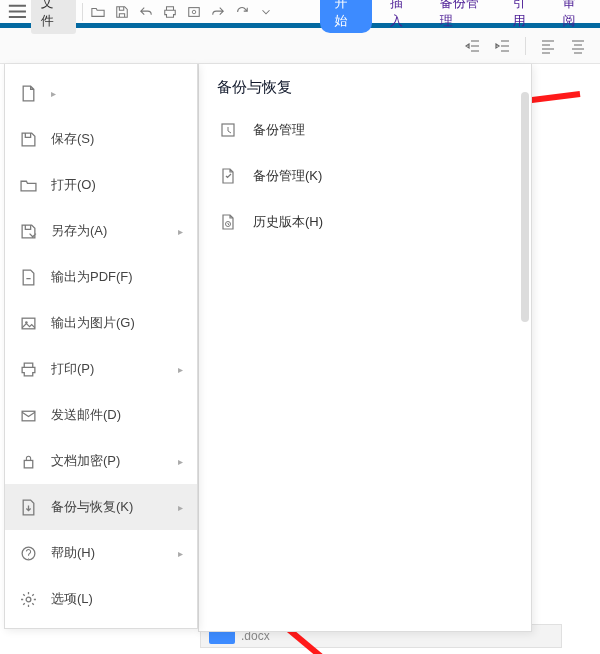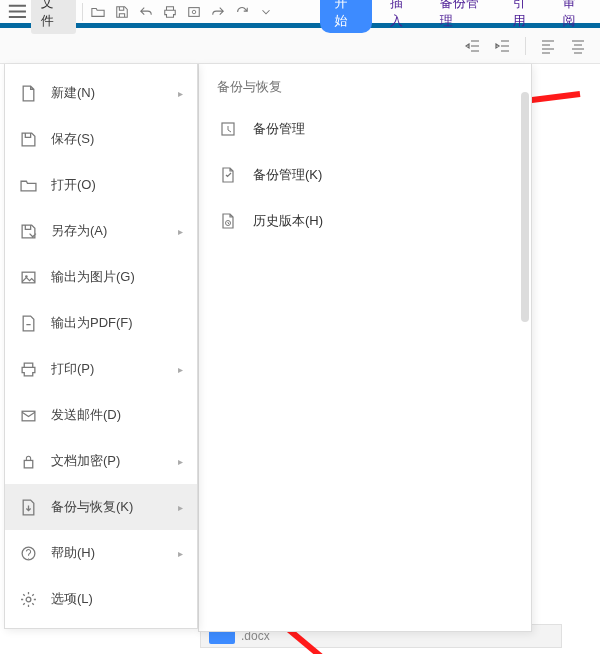--- a/index.html
+++ b/index.html
@@ -103,22 +103,22 @@
       width:334px;
       height:568px;
       background:#fff;
       border:1px solid #dcdcdc;
       border-top:none;
       box-shadow: 2px 2px 8px rgba(0,0,0,0.08);
       z-index:9;
     }
     .submenu-title {
       padding:14px 18px 10px 18px;
-      color:#737373;
-      font-size:13px;
+      color:#0f172a;
+      font-size:15px;
     }
     .sub-item {
       display:flex; align-items:center;
       height:46px;
       padding:0 20px;
       gap:16px;
     }
     .sub-item .icon-slot {
       width:18px; height:18px; display:flex; align-items:center; justify-content:center;
       color:#7a7a7a;
@@ -246,21 +246,20 @@
 
 <div class="workarea">
 
   <div class="file-menu">
     <div class="file-item">
       <span class="icon-slot">
           <svg viewBox="0 0 16 16">
             <path d="M3 1h7l3 3v11H3z M10 1v3h3" fill="none" stroke="currentColor" stroke-width="1.2"></path>
           </svg>
         </span>
-      <span class="label">新建(N)</span>
       <span class="chev">▸</span>
     </div>
     <div class="file-item">
       <span class="icon-slot">
           <svg viewBox="0 0 16 16">
             <path d="M2 2h9l3 3v9H2z M5 2v4h5V2" fill="none" stroke="currentColor" stroke-width="1.2"></path>
           </svg>
         </span>
       <span class="label">保存(S)</span>
     </div>
@@ -273,38 +272,38 @@
       <span class="label">打开(O)</span>
     </div>
     <div class="file-item">
       <span class="icon-slot">
           <svg viewBox="0 0 16 16">
             <path d="M2 2h9l3 3v9H2z M5 2v4h5V2 M9 10l3 3 3-3" fill="none" stroke="currentColor" stroke-width="1.2"></path>
           </svg>
         </span>
       <span class="label">另存为(A)</span>
       <span class="chev">▸</span>
+    </div>
+    <div class="file-item">
+      <span class="icon-slot">
+          <svg viewBox="0 0 16 16">
+            <path d="M3 1h7l3 3v11H3z M6 9h4" fill="none" stroke="currentColor" stroke-width="1.2"></path>
+          </svg>
+        </span>
+      <span class="label">输出为PDF(F)</span>
     </div>
     <div class="file-item">
       <span class="icon-slot">
           <svg viewBox="0 0 16 16">
             <rect x="2" y="3" width="12" height="10" fill="none" stroke="currentColor" stroke-width="1.2"></rect>
             <circle cx="6" cy="7" r="1.2" fill="currentColor"></circle>
             <path d="M2 12l4-4 3 3 2-2 3 3" fill="none" stroke="currentColor"></path>
           </svg>
         </span>
       <span class="label">输出为图片(G)</span>
-    </div>
-    <div class="file-item">
-      <span class="icon-slot">
-          <svg viewBox="0 0 16 16">
-            <path d="M3 1h7l3 3v11H3z M6 9h4" fill="none" stroke="currentColor" stroke-width="1.2"></path>
-          </svg>
-        </span>
-      <span class="label">输出为PDF(F)</span>
     </div>
     <div class="file-item">
       <span class="icon-slot">
           <svg viewBox="0 0 16 16">
             <path d="M4 6V2h8v4M2 6h12v5h-2v3H4v-3H2z" fill="none" stroke="currentColor" stroke-width="1.2"></path>
           </svg>
         </span>
       <span class="label">打印(P)</span>
       <span class="chev">▸</span>
     </div>

